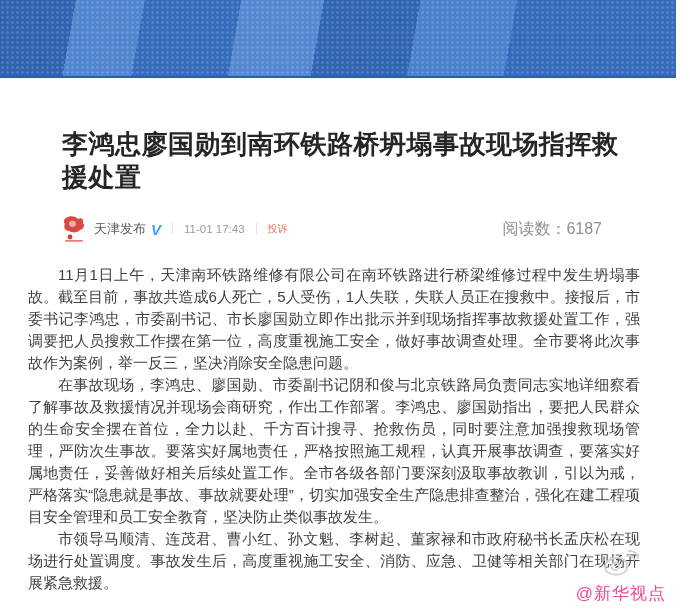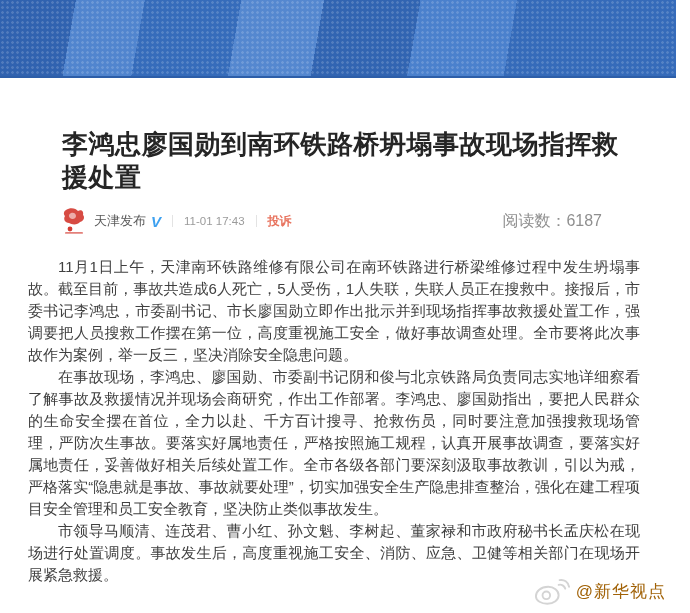--- a/index.html
+++ b/index.html
@@ -40,63 +40,64 @@
     line-height: 33px;
     font-weight: bold;
     color: #252525;
     letter-spacing: 0.5px;
   }
 
   
   .byline {
     display: flex;
     align-items: center;
-    margin: 12px 38px 0 62px;
+    margin: 20px 38px 0 62px;
     height: 30px;
     white-space: nowrap;
   }
   .avatar { width: 24px; height: 28px; flex: 0 0 auto; cursor: pointer; }
   .author-name { margin-left: 8px; font-size: 13px; color: #5a5a5a; cursor: pointer; }
   .v-badge {
     margin-left: 5px;
     color: #3ea1f0;
     font-weight: bold;
     font-style: italic;
     font-size: 15px;
   }
   .vdivider {
     width: 1px; height: 12px;
     background: #e3e3e3;
     margin: 0 11px;
   }
   .timestamp { font-size: 11.5px; color: #9b9b9b; text-align: right; }
-  .report-link { font-size: 12px; color: #e8745f; cursor: pointer; font-weight: bold; }
+  .report-link { font-size: 10px; color: #e8745f; cursor: pointer; }
   .read-count { margin-left: auto; margin-right: 36px; font-size: 16px; color: #8f8f8f; }
 
   
   .body-text {
     margin: 20px 36px 0 28px;
     font-size: 15px;
     line-height: 22px;
     color: #404040;
     text-align: justify;
   }
   .body-text p { margin: 0; text-indent: 2em; }
 
   
   .watermark {
     position: absolute;
     right: 10px;
     bottom: 8px;
     display: flex;
     align-items: center;
     gap: 6px;
-    color: #a16207;
+    color: #ec4899;
     font-size: 17px;
     letter-spacing: 1px;
+    flex-direction: column;
   }
 </style>
 </head>
 <body>
 
 <div class="page">
 
   <div class="banner"></div>
 
   <h1 class="title">李鸿忠廖国勋到南环铁路桥坍塌事故现场指挥救援处置</h1>

